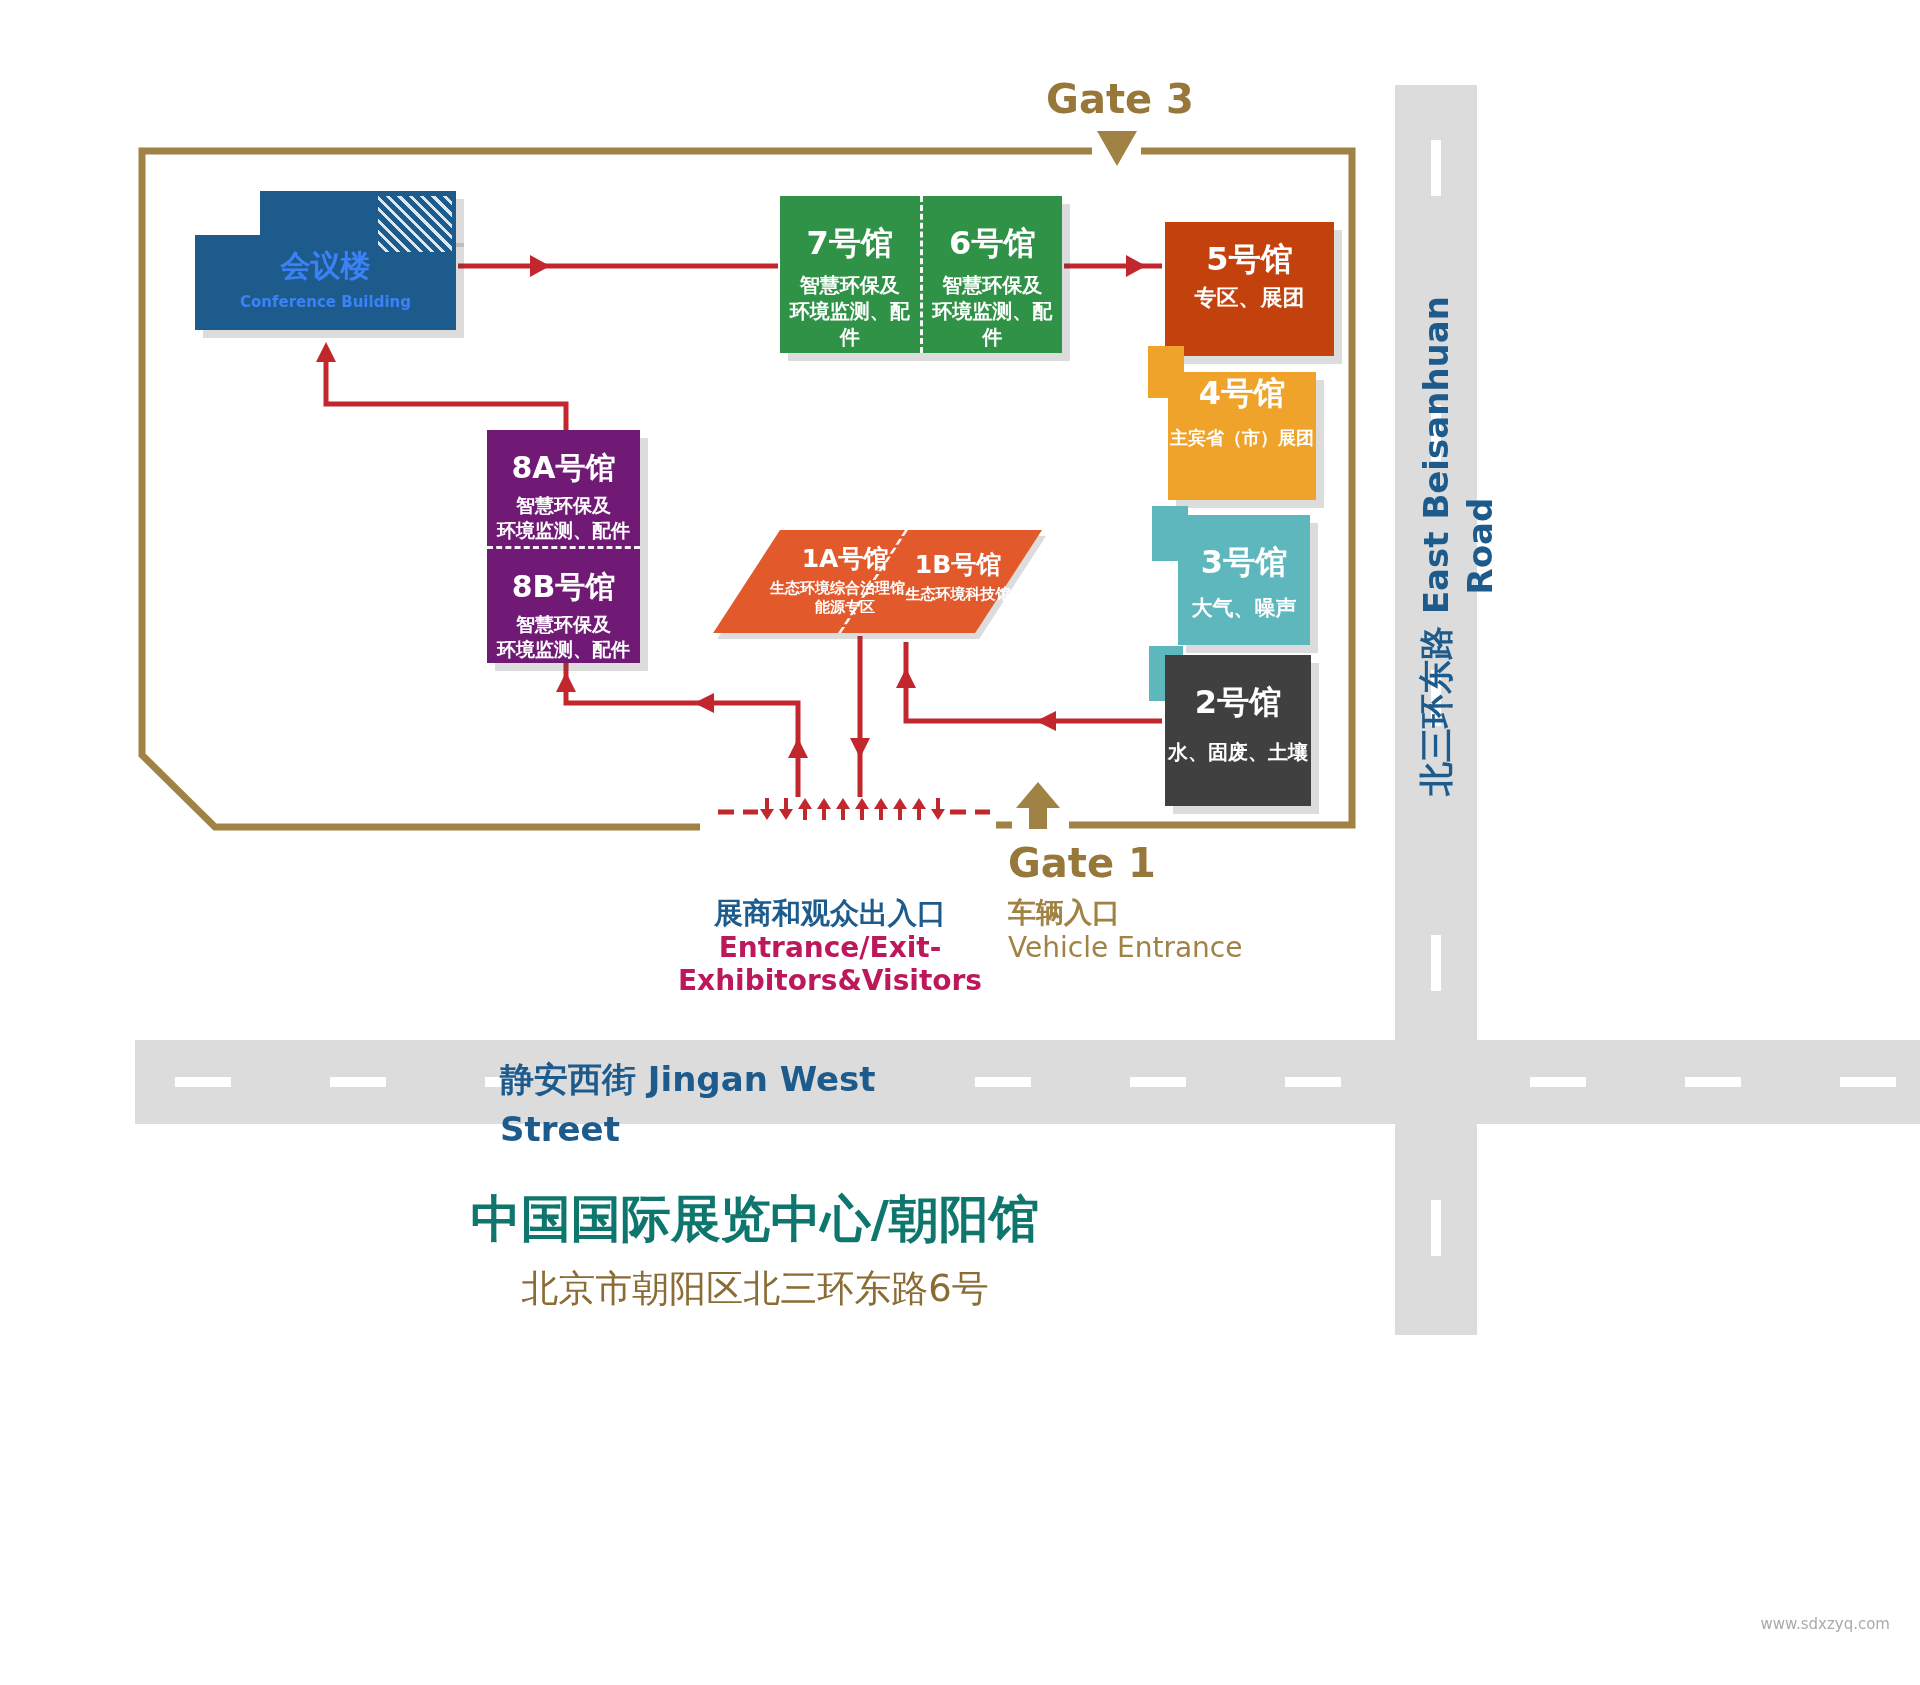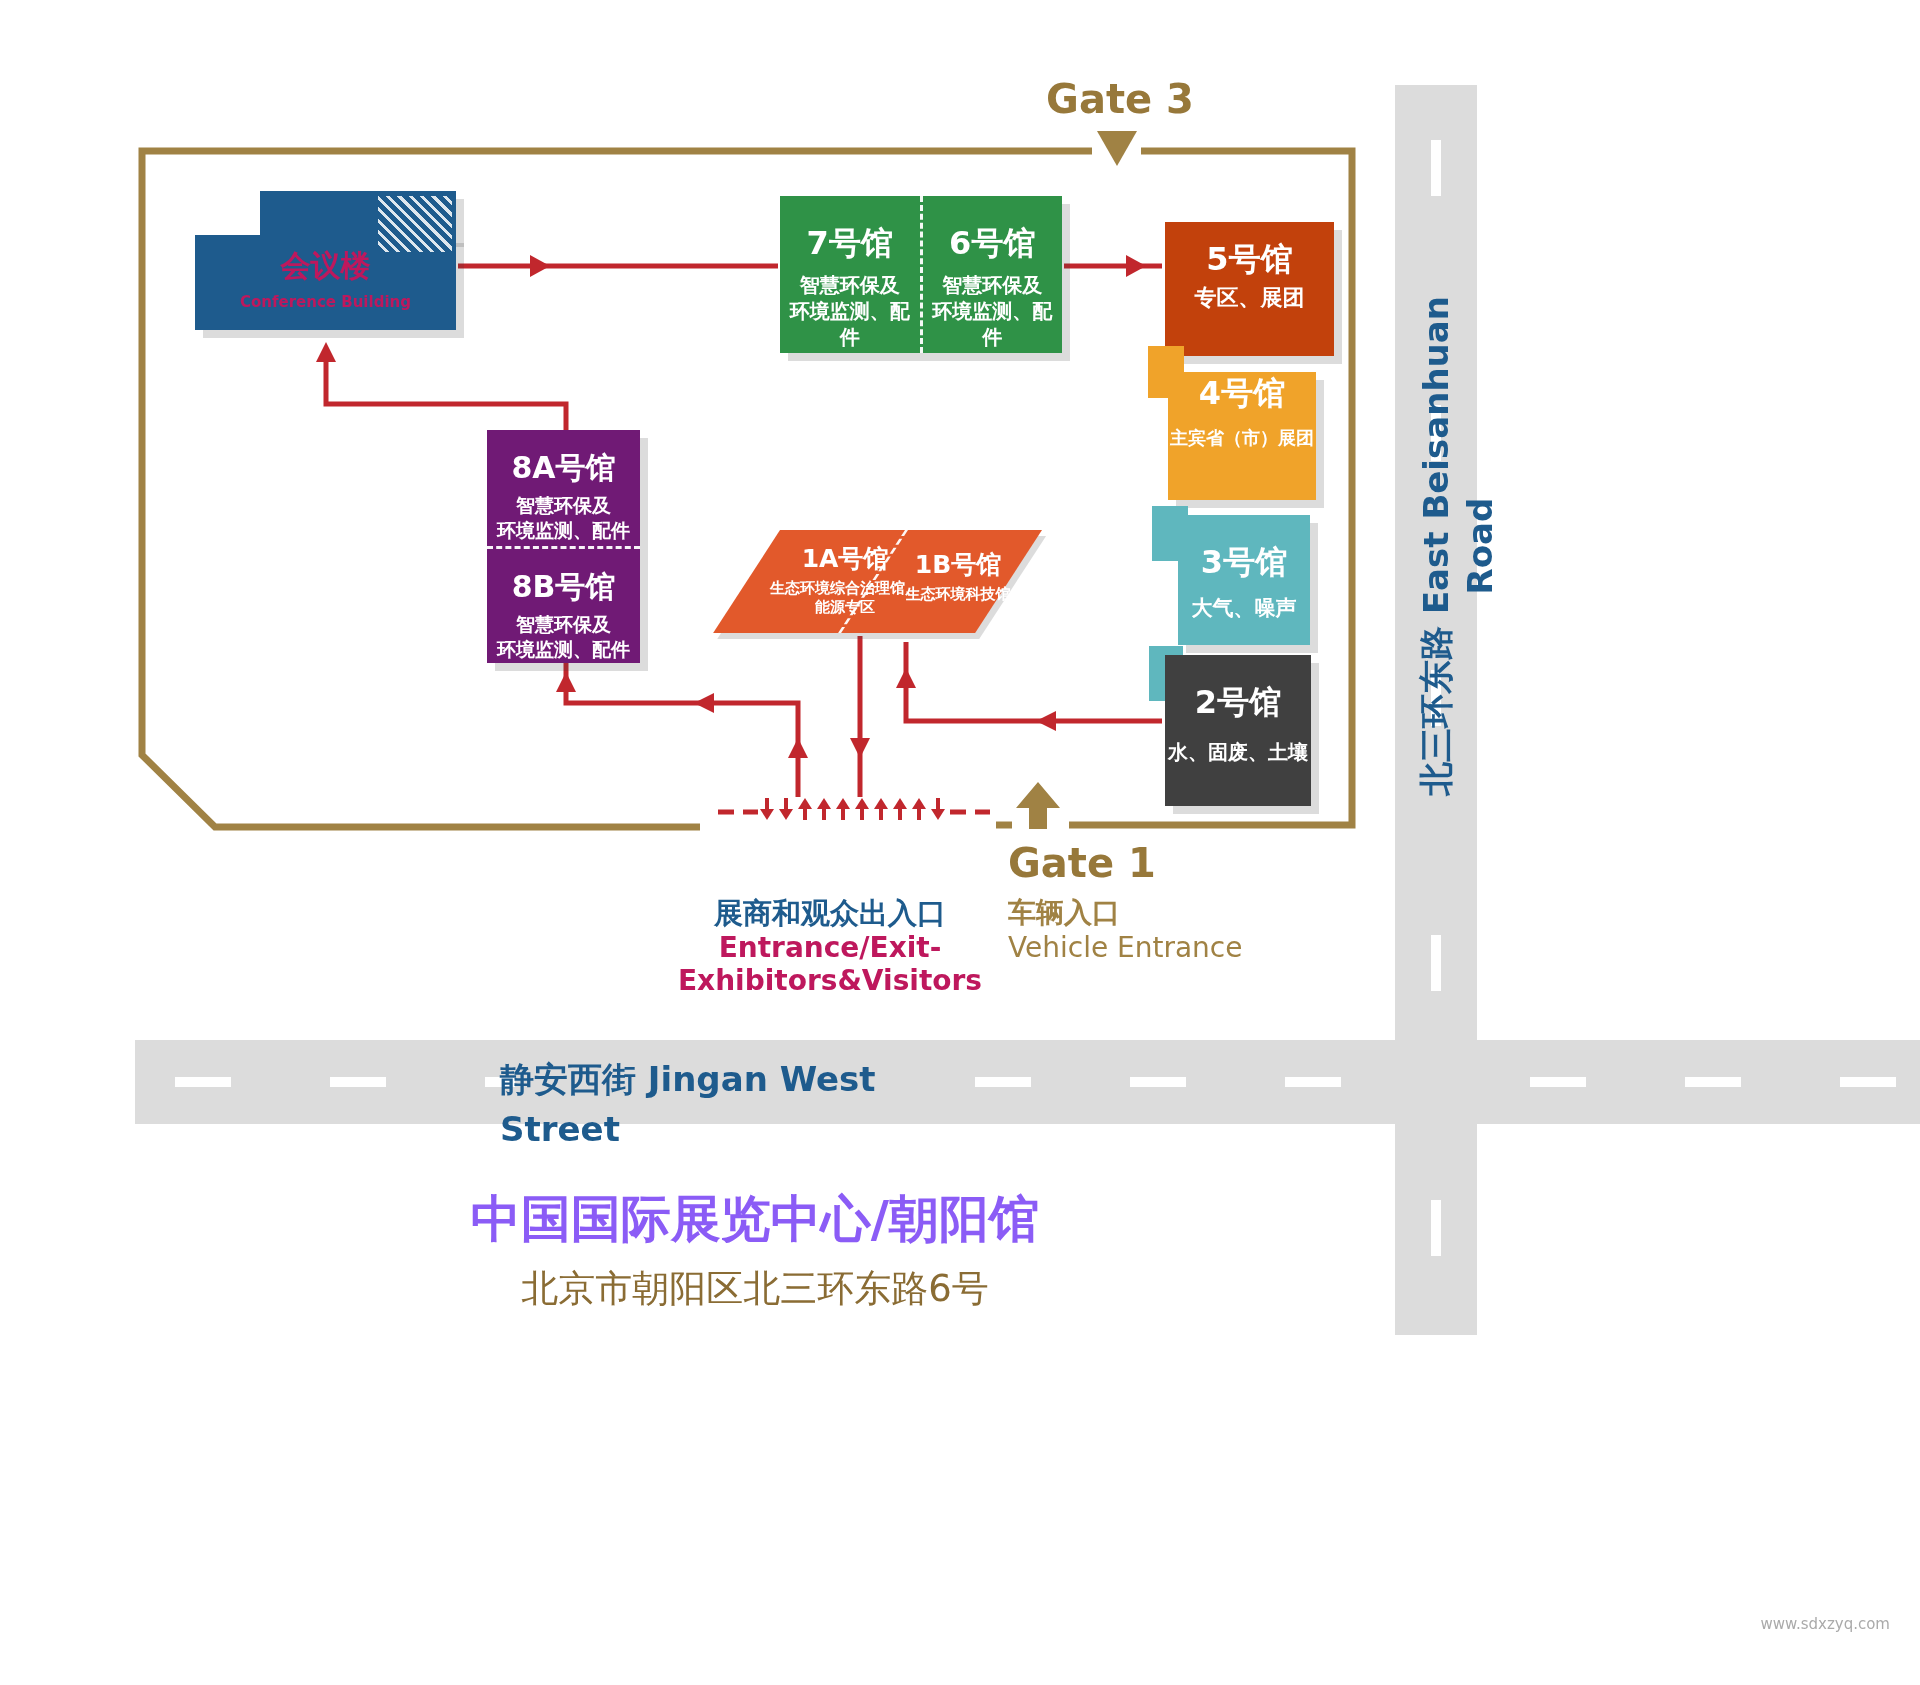--- a/index.html
+++ b/index.html
@@ -48,21 +48,21 @@
   .hall-2 .hall-sub{font-size:20px;margin-top:14px;text-align:center;}
   .hall-tab{position:absolute;z-index:2;box-shadow:none;}
   .tab-4{left:1148px;top:346px;width:36px;height:52px;background:#f0a32a;}
   .tab-3{left:1152px;top:506px;width:36px;height:55px;background:#5fb7be;}
   .tab-2{left:1149px;top:646px;width:34px;height:55px;background:#5fb7be;}
   
   .conf-a{left:260px;top:191px;width:196px;height:48px;background:#1e5b8d;}
   .conf-b{left:195px;top:235px;width:261px;height:95px;background:#1e5b8d;}
   .conf-hatch{position:absolute;left:378px;top:196px;width:74px;height:56px;z-index:2;
     background:repeating-linear-gradient(45deg,transparent 0 5px,rgba(255,255,255,0.85) 5px 8px);}
-  .conf-text{position:absolute;left:195px;top:246px;width:261px;z-index:3;text-align:center;color:#be185d;}
+  .conf-text{position:absolute;left:195px;top:246px;width:261px;z-index:3;text-align:center;color:#3b82f6;}
   .conf-title{font-size:30px;font-weight:bold;}
   .conf-sub{font-size:15px;font-weight:bold;margin-top:6px;}
   
   .hall-1ab{left:780px;top:530px;width:262px;height:103px;background:#e2592b;
     transform:skewX(-33deg);transform-origin:0 0;box-shadow:8px 6px 0 rgba(60,60,60,0.18);}
   .hall-1ab .divider{position:absolute;left:125px;top:0;bottom:0;border-left:3px dashed rgba(255,255,255,0.95);}
   .h1-text{position:absolute;z-index:3;color:#fff;text-align:center;}
   .h1a-text{left:760px;top:542px;width:170px;}
   .h1b-text{left:883px;top:548px;width:150px;}
   .h1-title{font-size:25px;font-weight:bold;}
@@ -71,21 +71,21 @@
   .gate-label{position:absolute;z-index:3;font-size:40px;font-weight:bold;color:#97783a;}
   .gate3-label{left:1020px;top:76px;width:200px;text-align:center;}
   .gate1-label{left:1008px;top:840px;}
   .ped-zh{position:absolute;left:570px;top:894px;width:520px;text-align:center;z-index:3;
     font-size:29px;font-weight:bold;color:#1e5b8d;}
   .ped-en{position:absolute;left:570px;top:931px;width:520px;text-align:center;z-index:3;
     font-size:28px;font-weight:bold;color:#be185d;}
   .veh-zh{position:absolute;left:1008px;top:894px;z-index:3;font-size:28px;font-weight:bold;color:#a08244;}
   .veh-en{position:absolute;left:1008px;top:931px;z-index:3;font-size:28px;color:#a08244;}
   .footer-title{position:absolute;left:155px;top:1186px;width:1200px;text-align:center;z-index:3;
-    font-size:50px;font-weight:bold;color:#8b5cf6;}
+    font-size:50px;font-weight:bold;color:#0f766e;}
   .footer-address{position:absolute;left:155px;top:1264px;width:1200px;text-align:center;z-index:3;
     font-size:37px;color:#8a6c34;}
   .watermark{position:absolute;left:1700px;top:1615px;width:190px;text-align:right;z-index:3;
     font-size:15px;color:#aaaaaa;}
 </style>
 </head>
 <body>
 
 <div class="stage">
 

